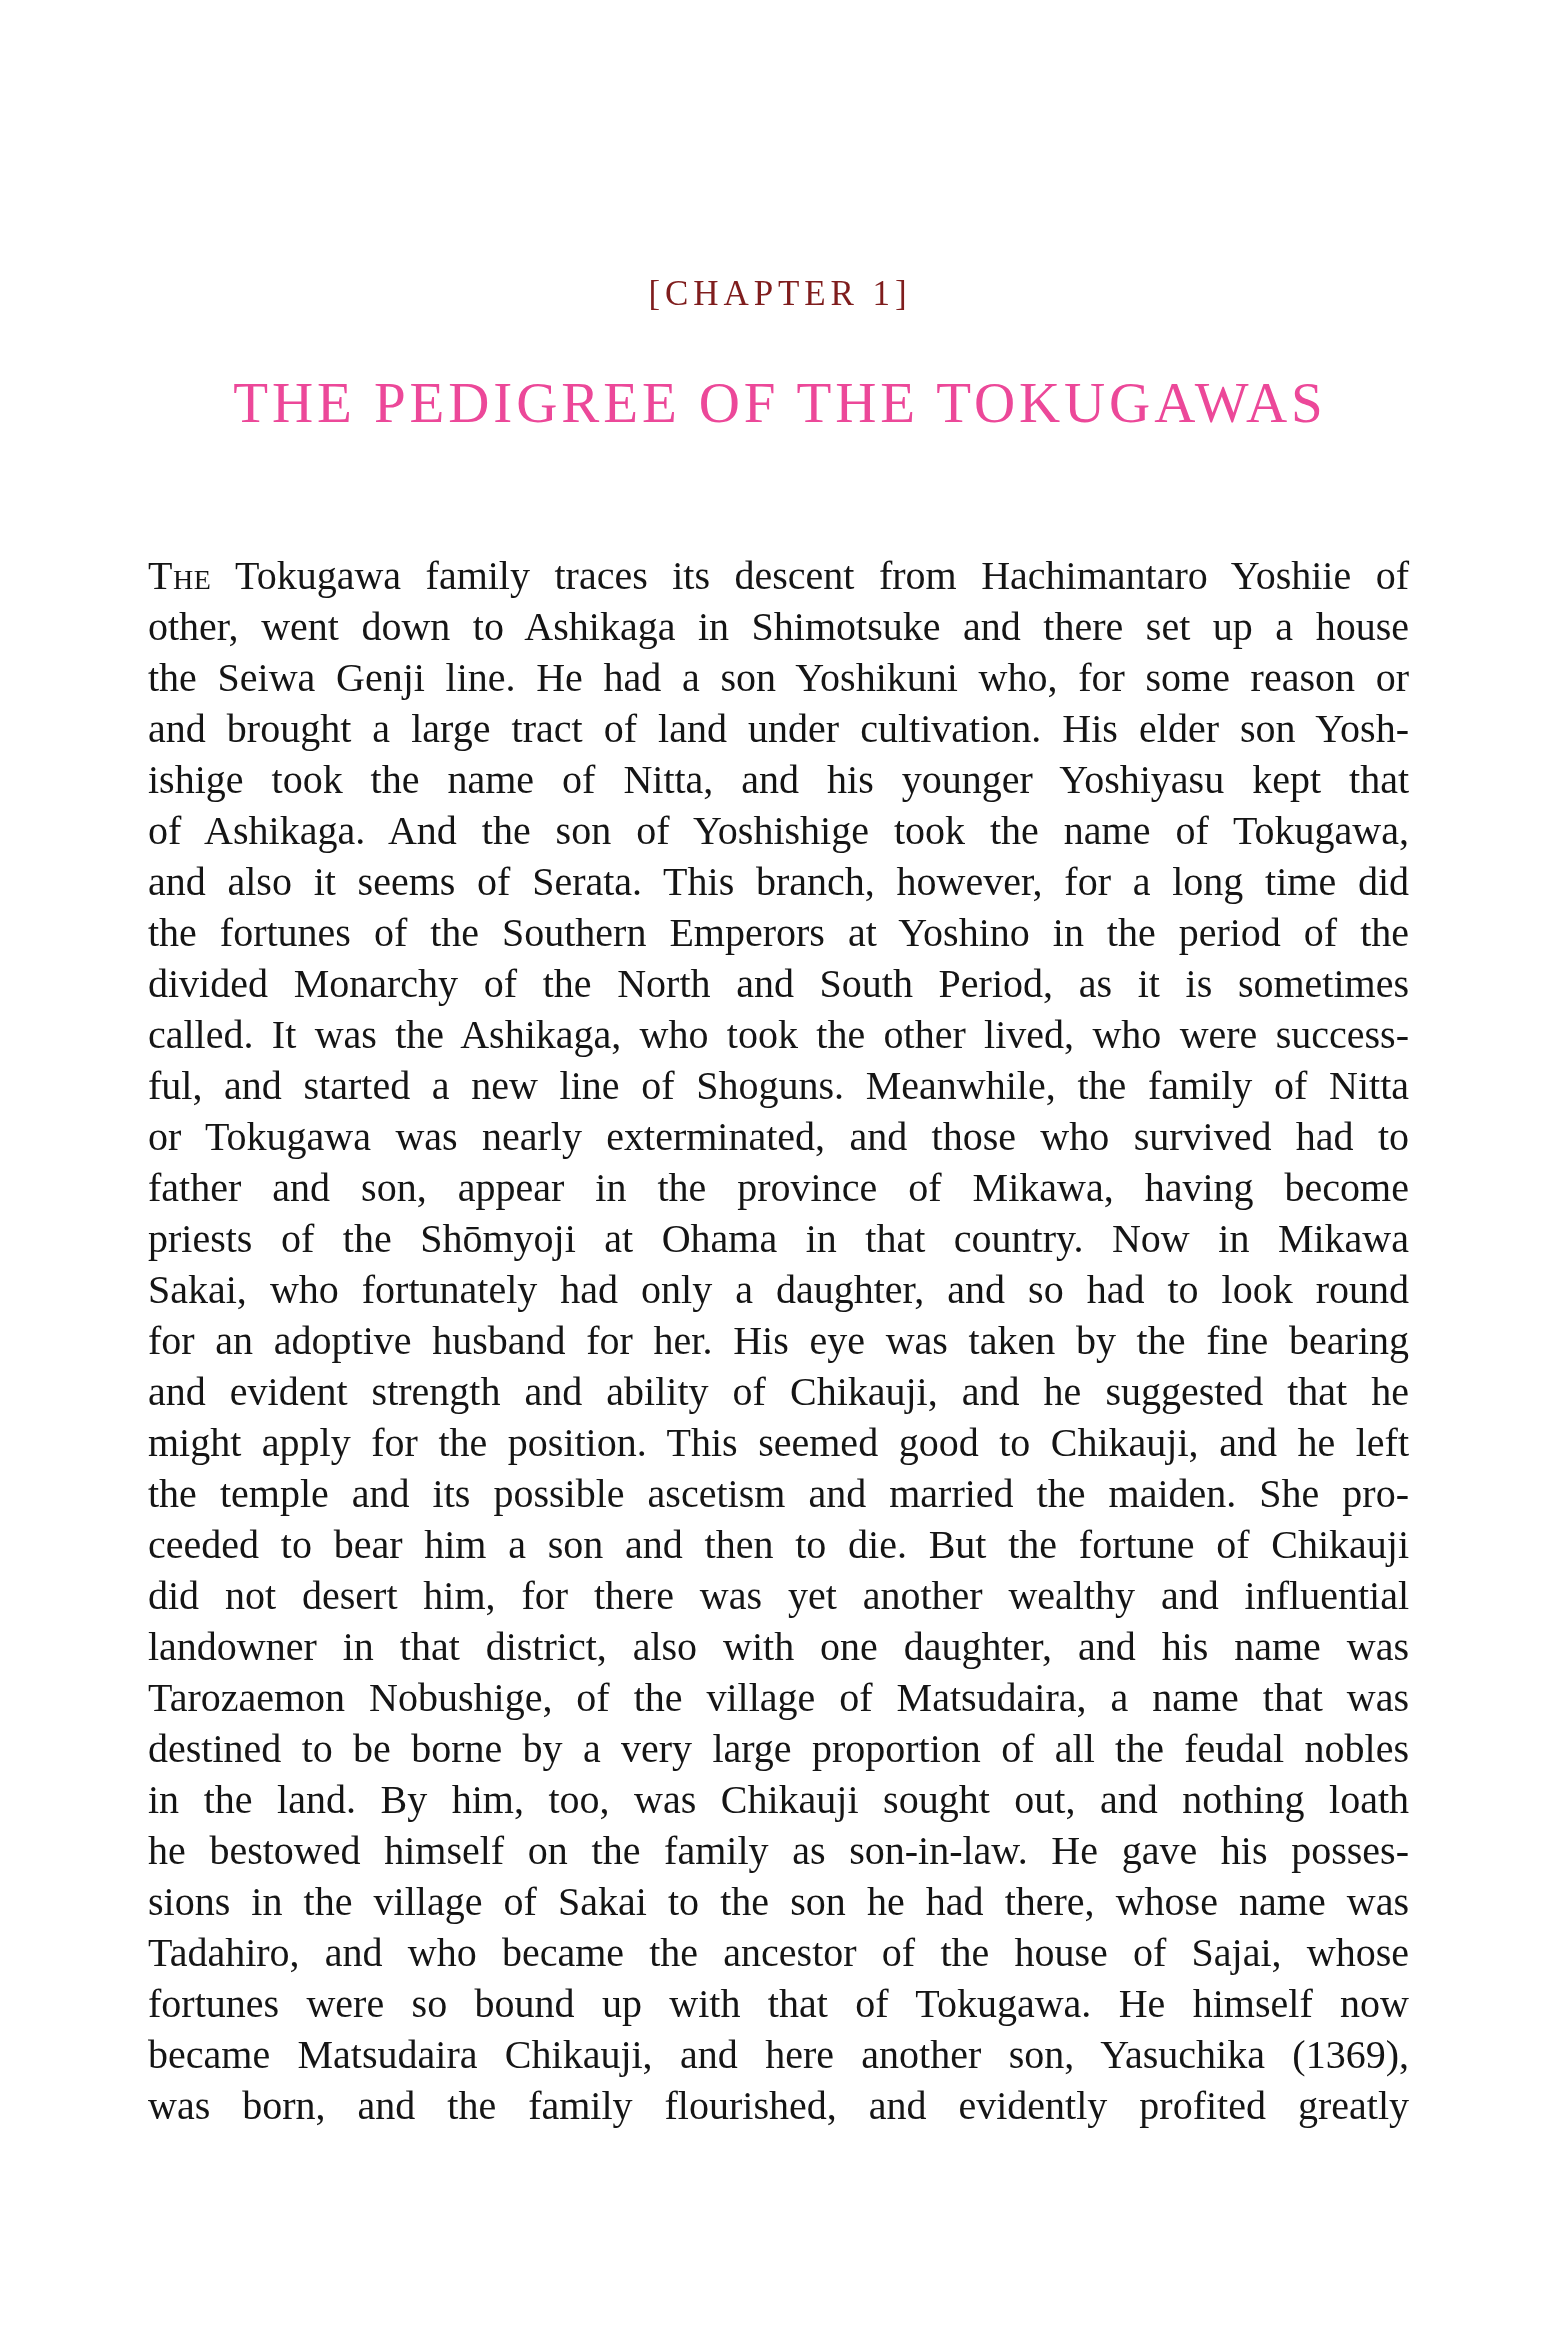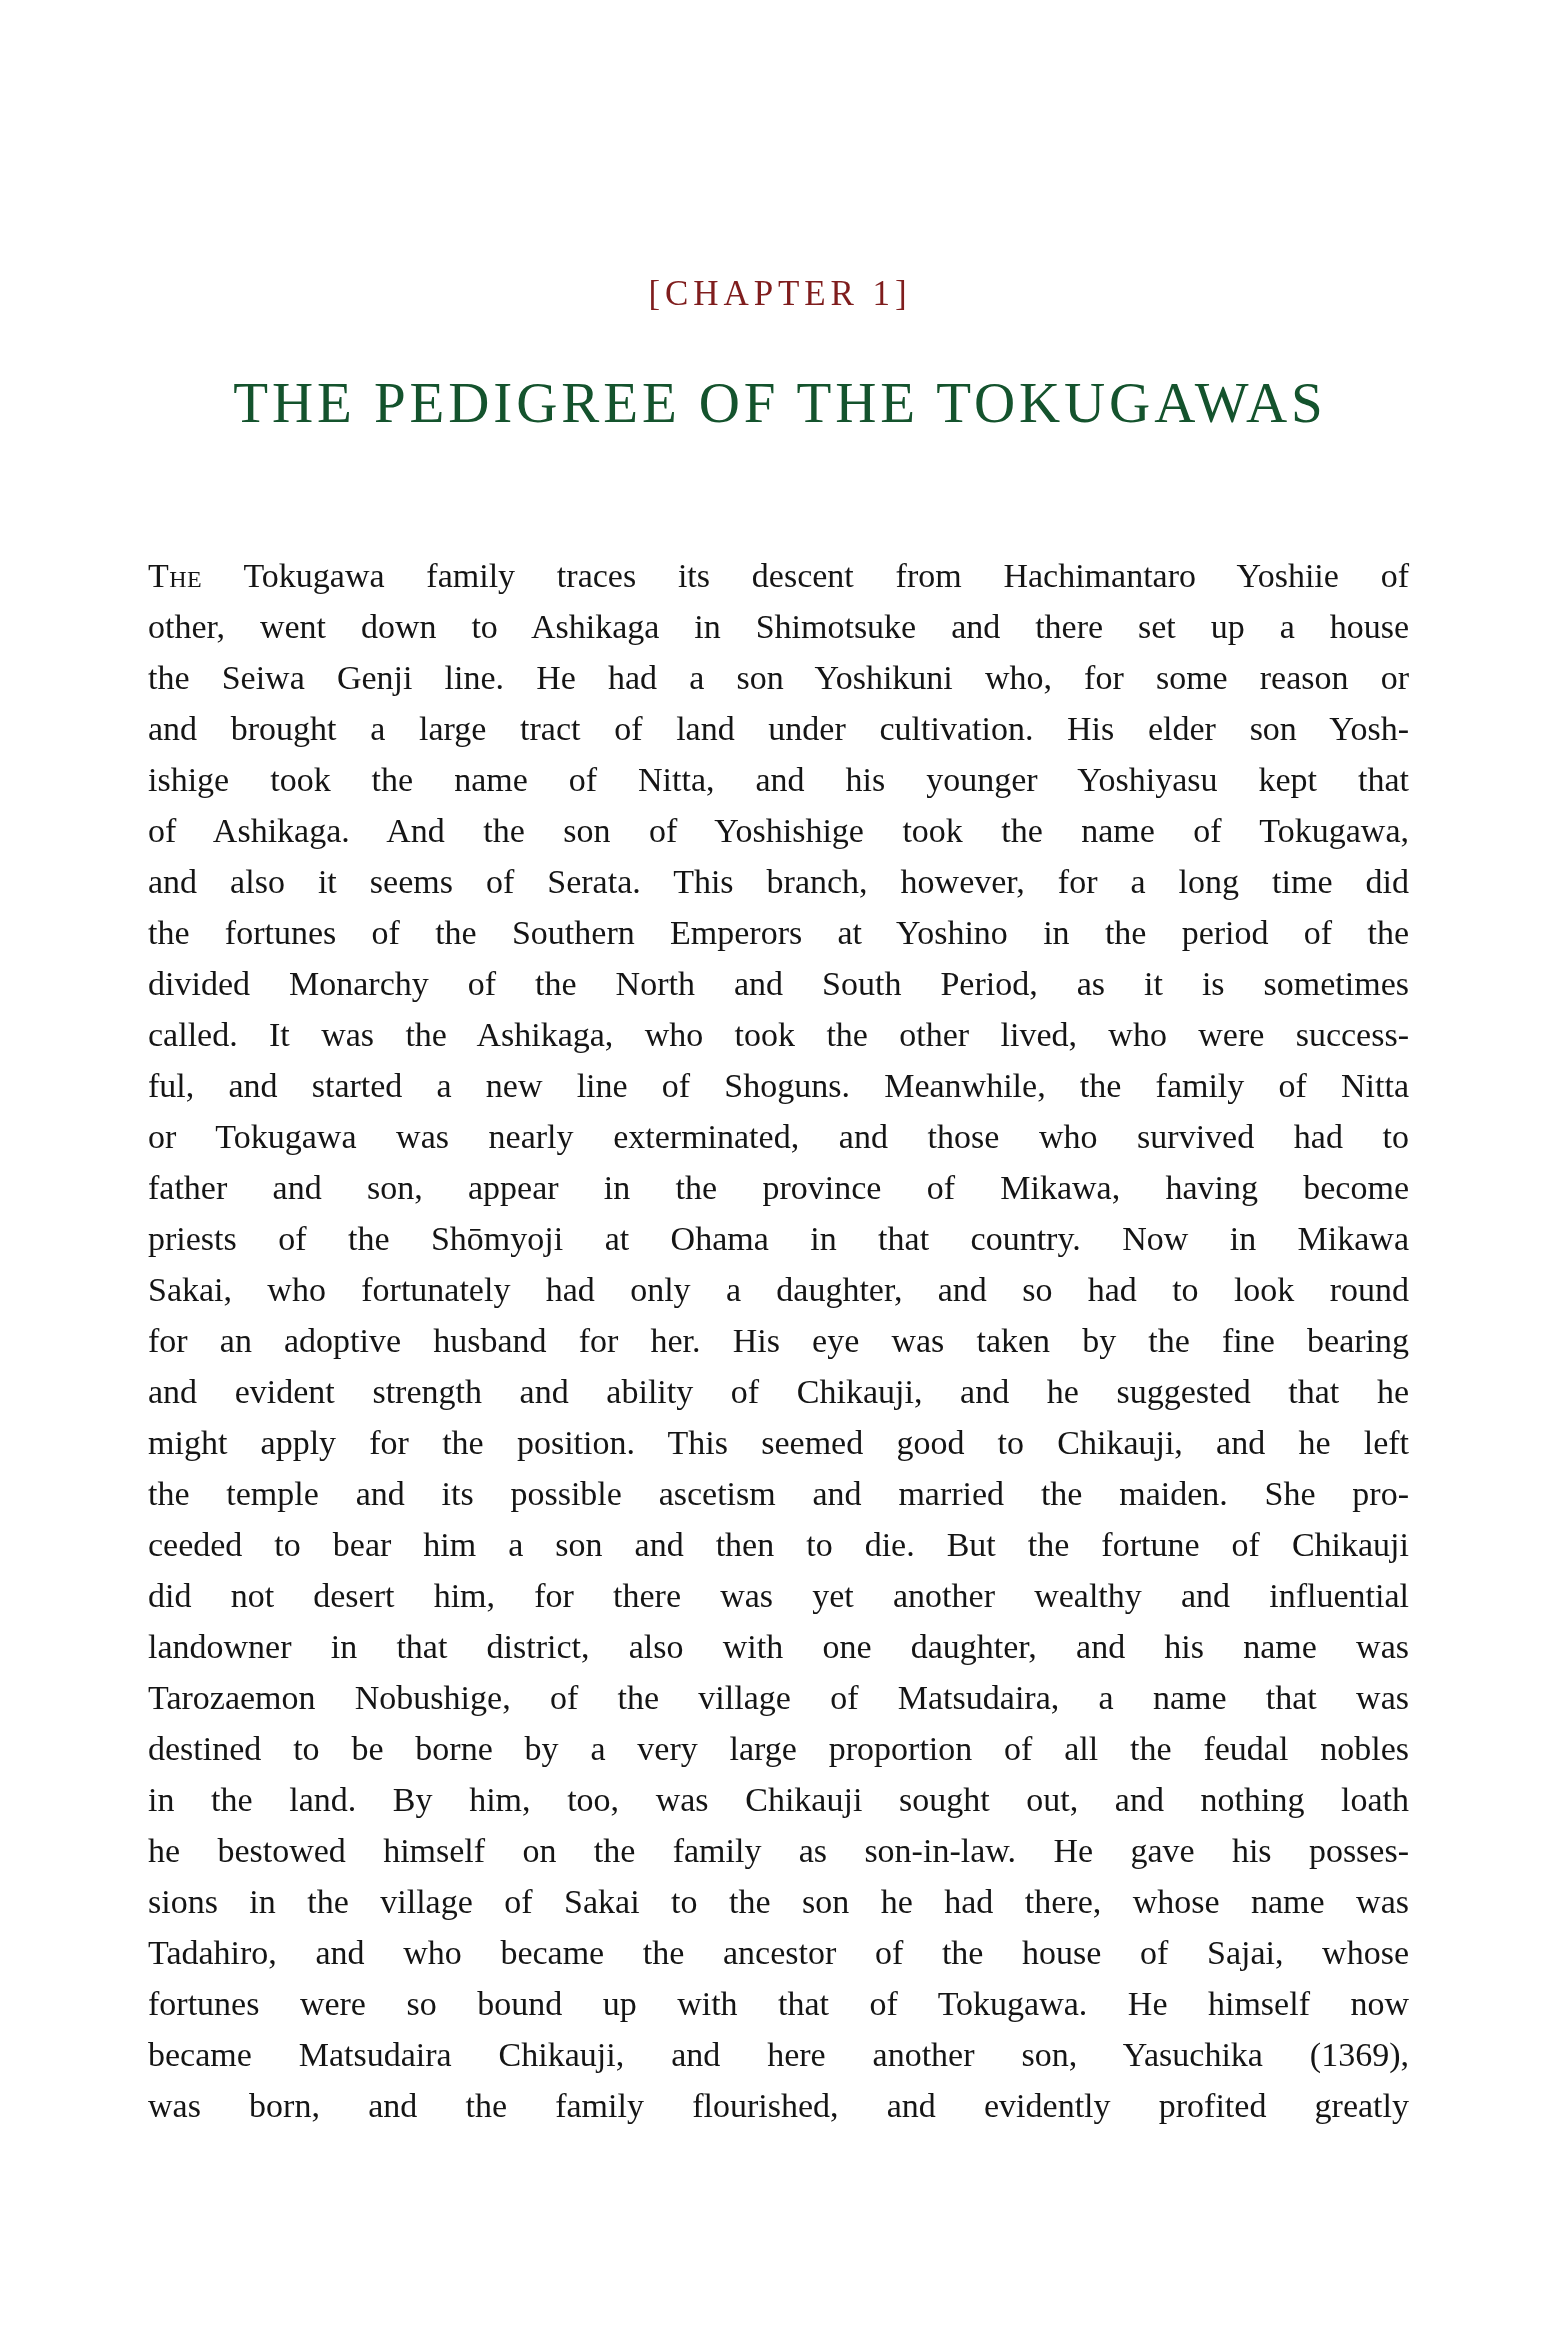--- a/index.html
+++ b/index.html
@@ -27,27 +27,27 @@
     line-height: 1;
     letter-spacing: 4.9px;
     color: #7f1d1d;
   }
   .page-title {
     margin: 63px 0 0 0;
     text-align: center;
     font-size: 57px;
     line-height: 1;
     letter-spacing: 3.9px;
-    color: #14532d;
+    color: #ec4899;
     white-space: nowrap;
   }
   .body-text {
     margin: 119px 0 12px 148px;
     width: 1261px;
-    font-size: 34px;
+    font-size: 40px;
     line-height: 51px;
   }
   .line {
     text-align: justify;
     text-align-last: justify;
     text-justify: inter-word;
     height: 51px;
     white-space: normal;
   }
   .sc {

